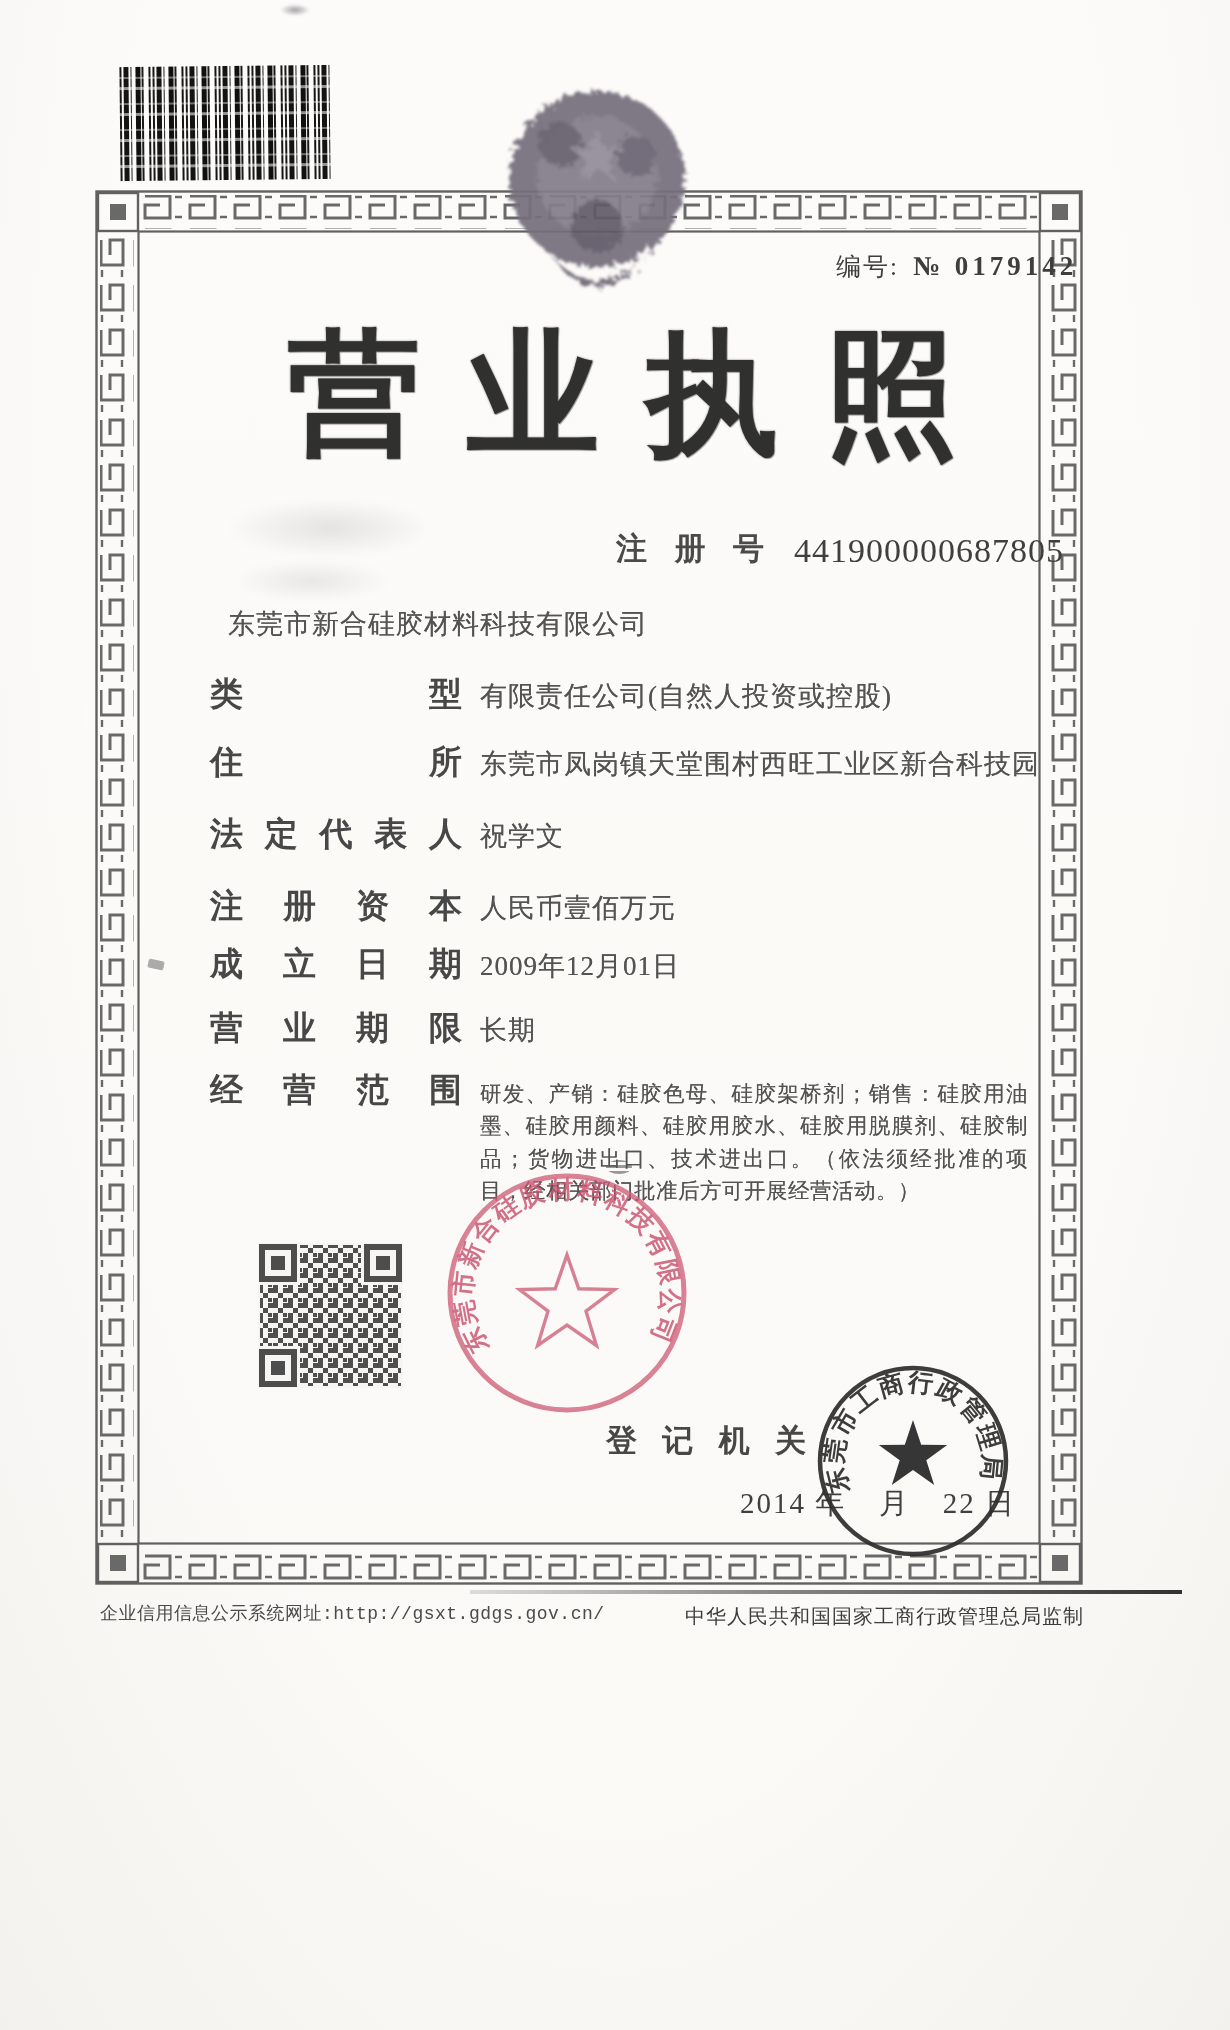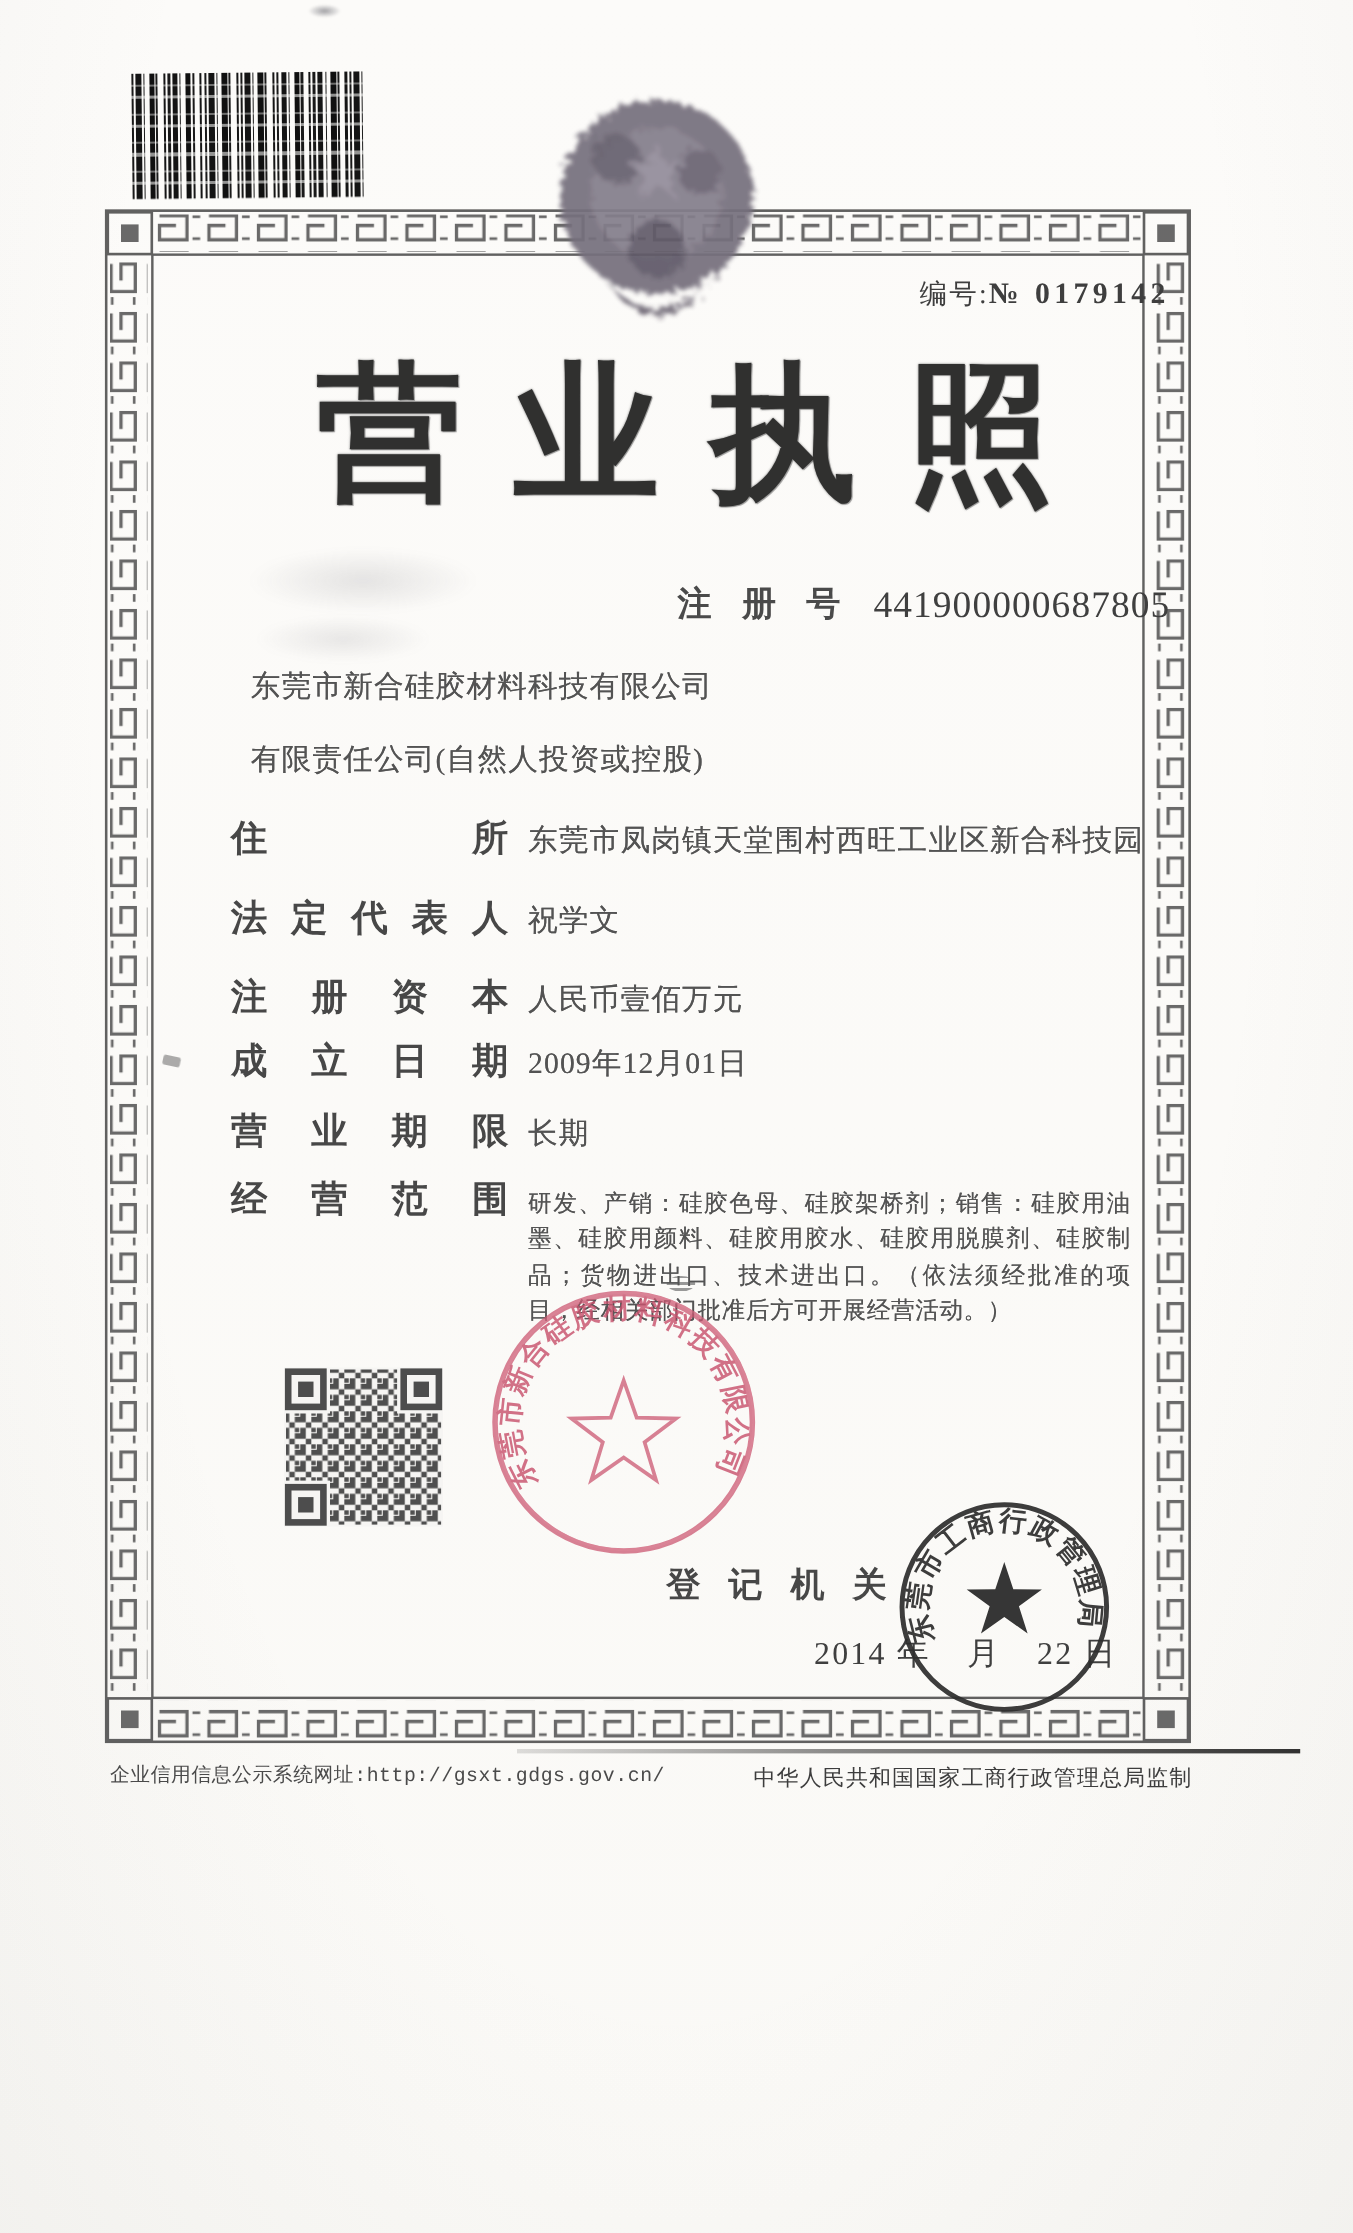--- a/index.html
+++ b/index.html
@@ -19,21 +19,21 @@
     background:
       repeating-linear-gradient(0deg, rgba(255,255,255,0) 0 13px, rgba(252,252,250,0.55) 13px 16px, rgba(255,255,255,0) 16px 24px, rgba(252,252,250,0.4) 24px 26px),
       repeating-linear-gradient(90deg,#191919 0 2px,transparent 2px 4px,#141414 4px 9px,transparent 9px 11px,#1d1d1d 11px 12px,transparent 12px 16px,#101010 16px 21px,transparent 21px 22px,#1a1a1a 22px 24px,transparent 24px 29px,#151515 29px 31px,transparent 31px 33px);
     filter:blur(0.4px);
   }
   
   .emblem{position:absolute;left:500px;top:76px;width:195px;height:230px;z-index:6;}
   
   .frame{position:absolute;left:95px;top:190px;z-index:1;opacity:0.88;}
   
-  .serial{position:absolute;left:836px;top:250px;z-index:2;display:flex;align-items:baseline;
+  .serial{position:absolute;left:836px;top:250px;z-index:2;display:flex;align-items:baseline;gap:14px;
     font-size:25px;color:#3e3e3e;letter-spacing:2px;}
   .serial .no{font-weight:bold;font-size:27px;letter-spacing:4px;font-family:"Liberation Serif",serif;}
   
   .title{
     position:absolute;left:288px;top:322px;width:640px;z-index:2;
     font-size:132px;font-weight:800;color:#30302f;
     letter-spacing:47px;white-space:nowrap;line-height:1.1;
     text-shadow:0 0 2px rgba(45,45,45,.75), 1px 1px 0 rgba(60,60,60,.35);
     transform:scaleY(1.02);
   }
@@ -141,20 +141,21 @@
 
   <div class="regline">
     <span class="rlabel">注 册 号</span>
     <span class="rno">441900000687805</span>
   </div>
 
   <div class="row" style="top:606px">
     <span class="fvalue">东莞市新合硅胶材料科技有限公司</span>
   </div>
   <div class="row" style="top:672px">
+    <span class="flabel">类 型</span>
     <span class="fvalue">有限责任公司(自然人投资或控股)</span>
   </div>
   <div class="row" style="top:740px">
     <span class="flabel">住 所</span>
     <span class="fvalue">东莞市凤岗镇天堂围村西旺工业区新合科技园</span>
   </div>
   <div class="row" style="top:812px">
     <span class="flabel">法 定 代 表 人</span>
     <span class="fvalue">祝学文</span>
   </div>

